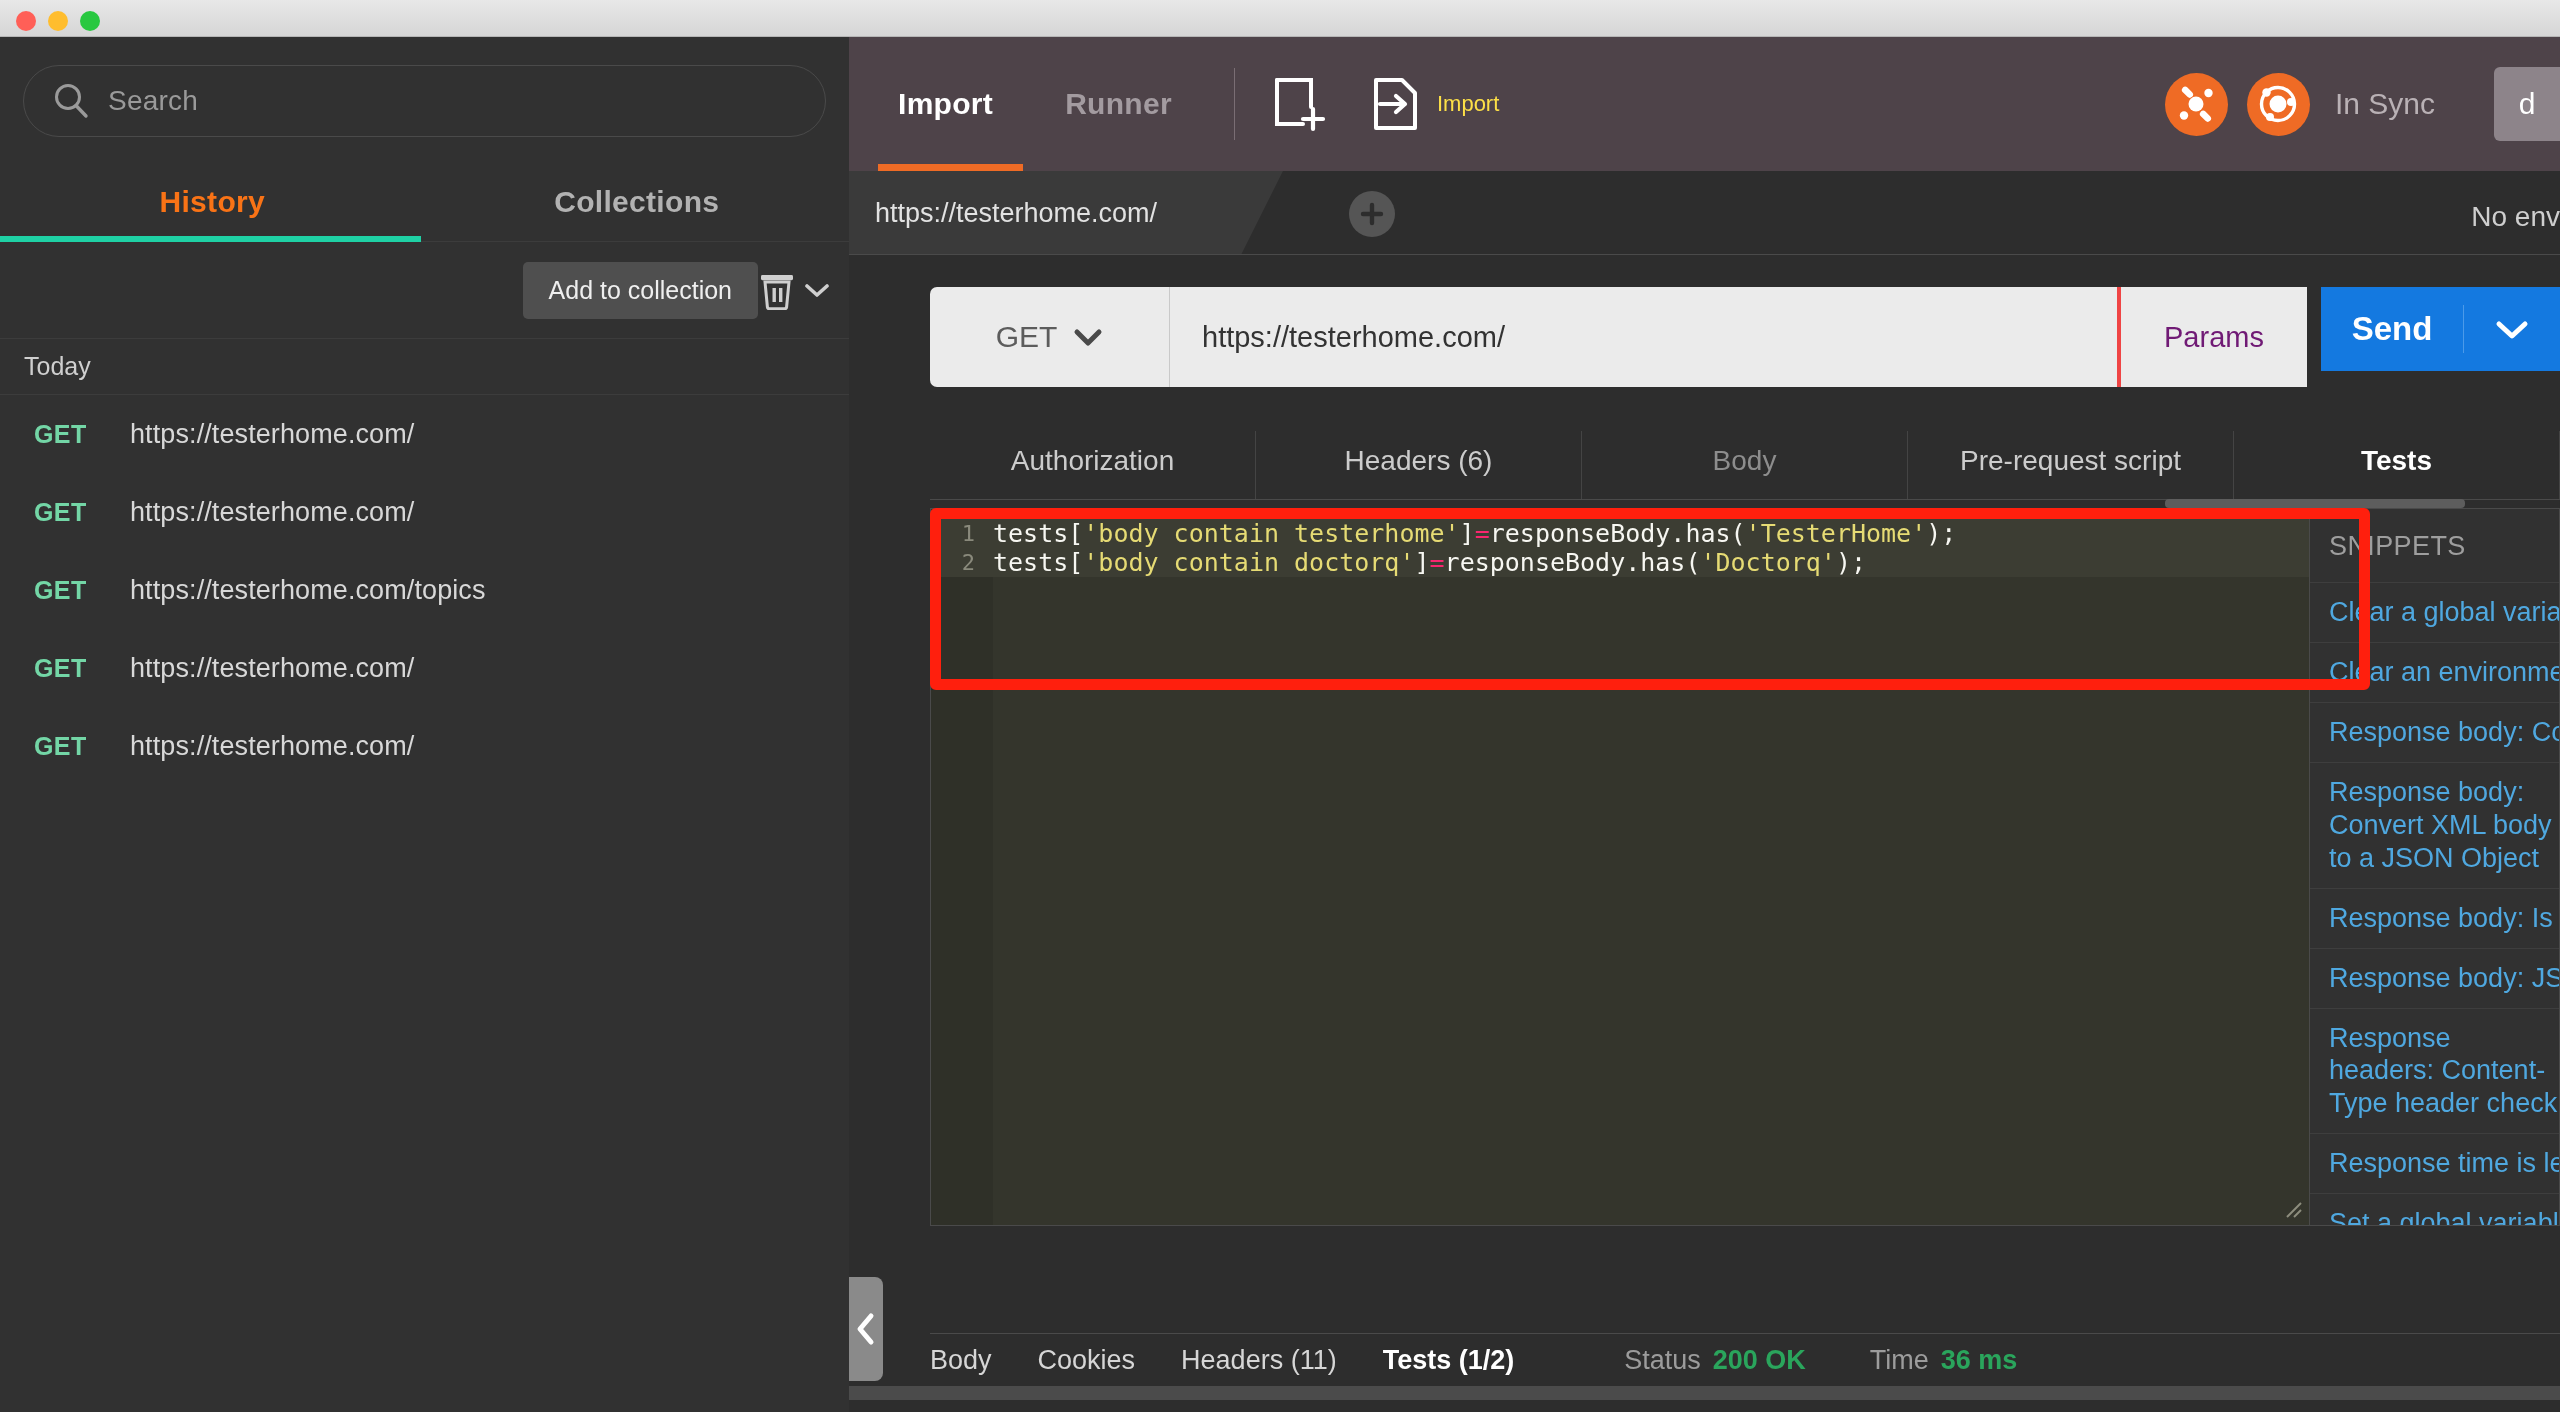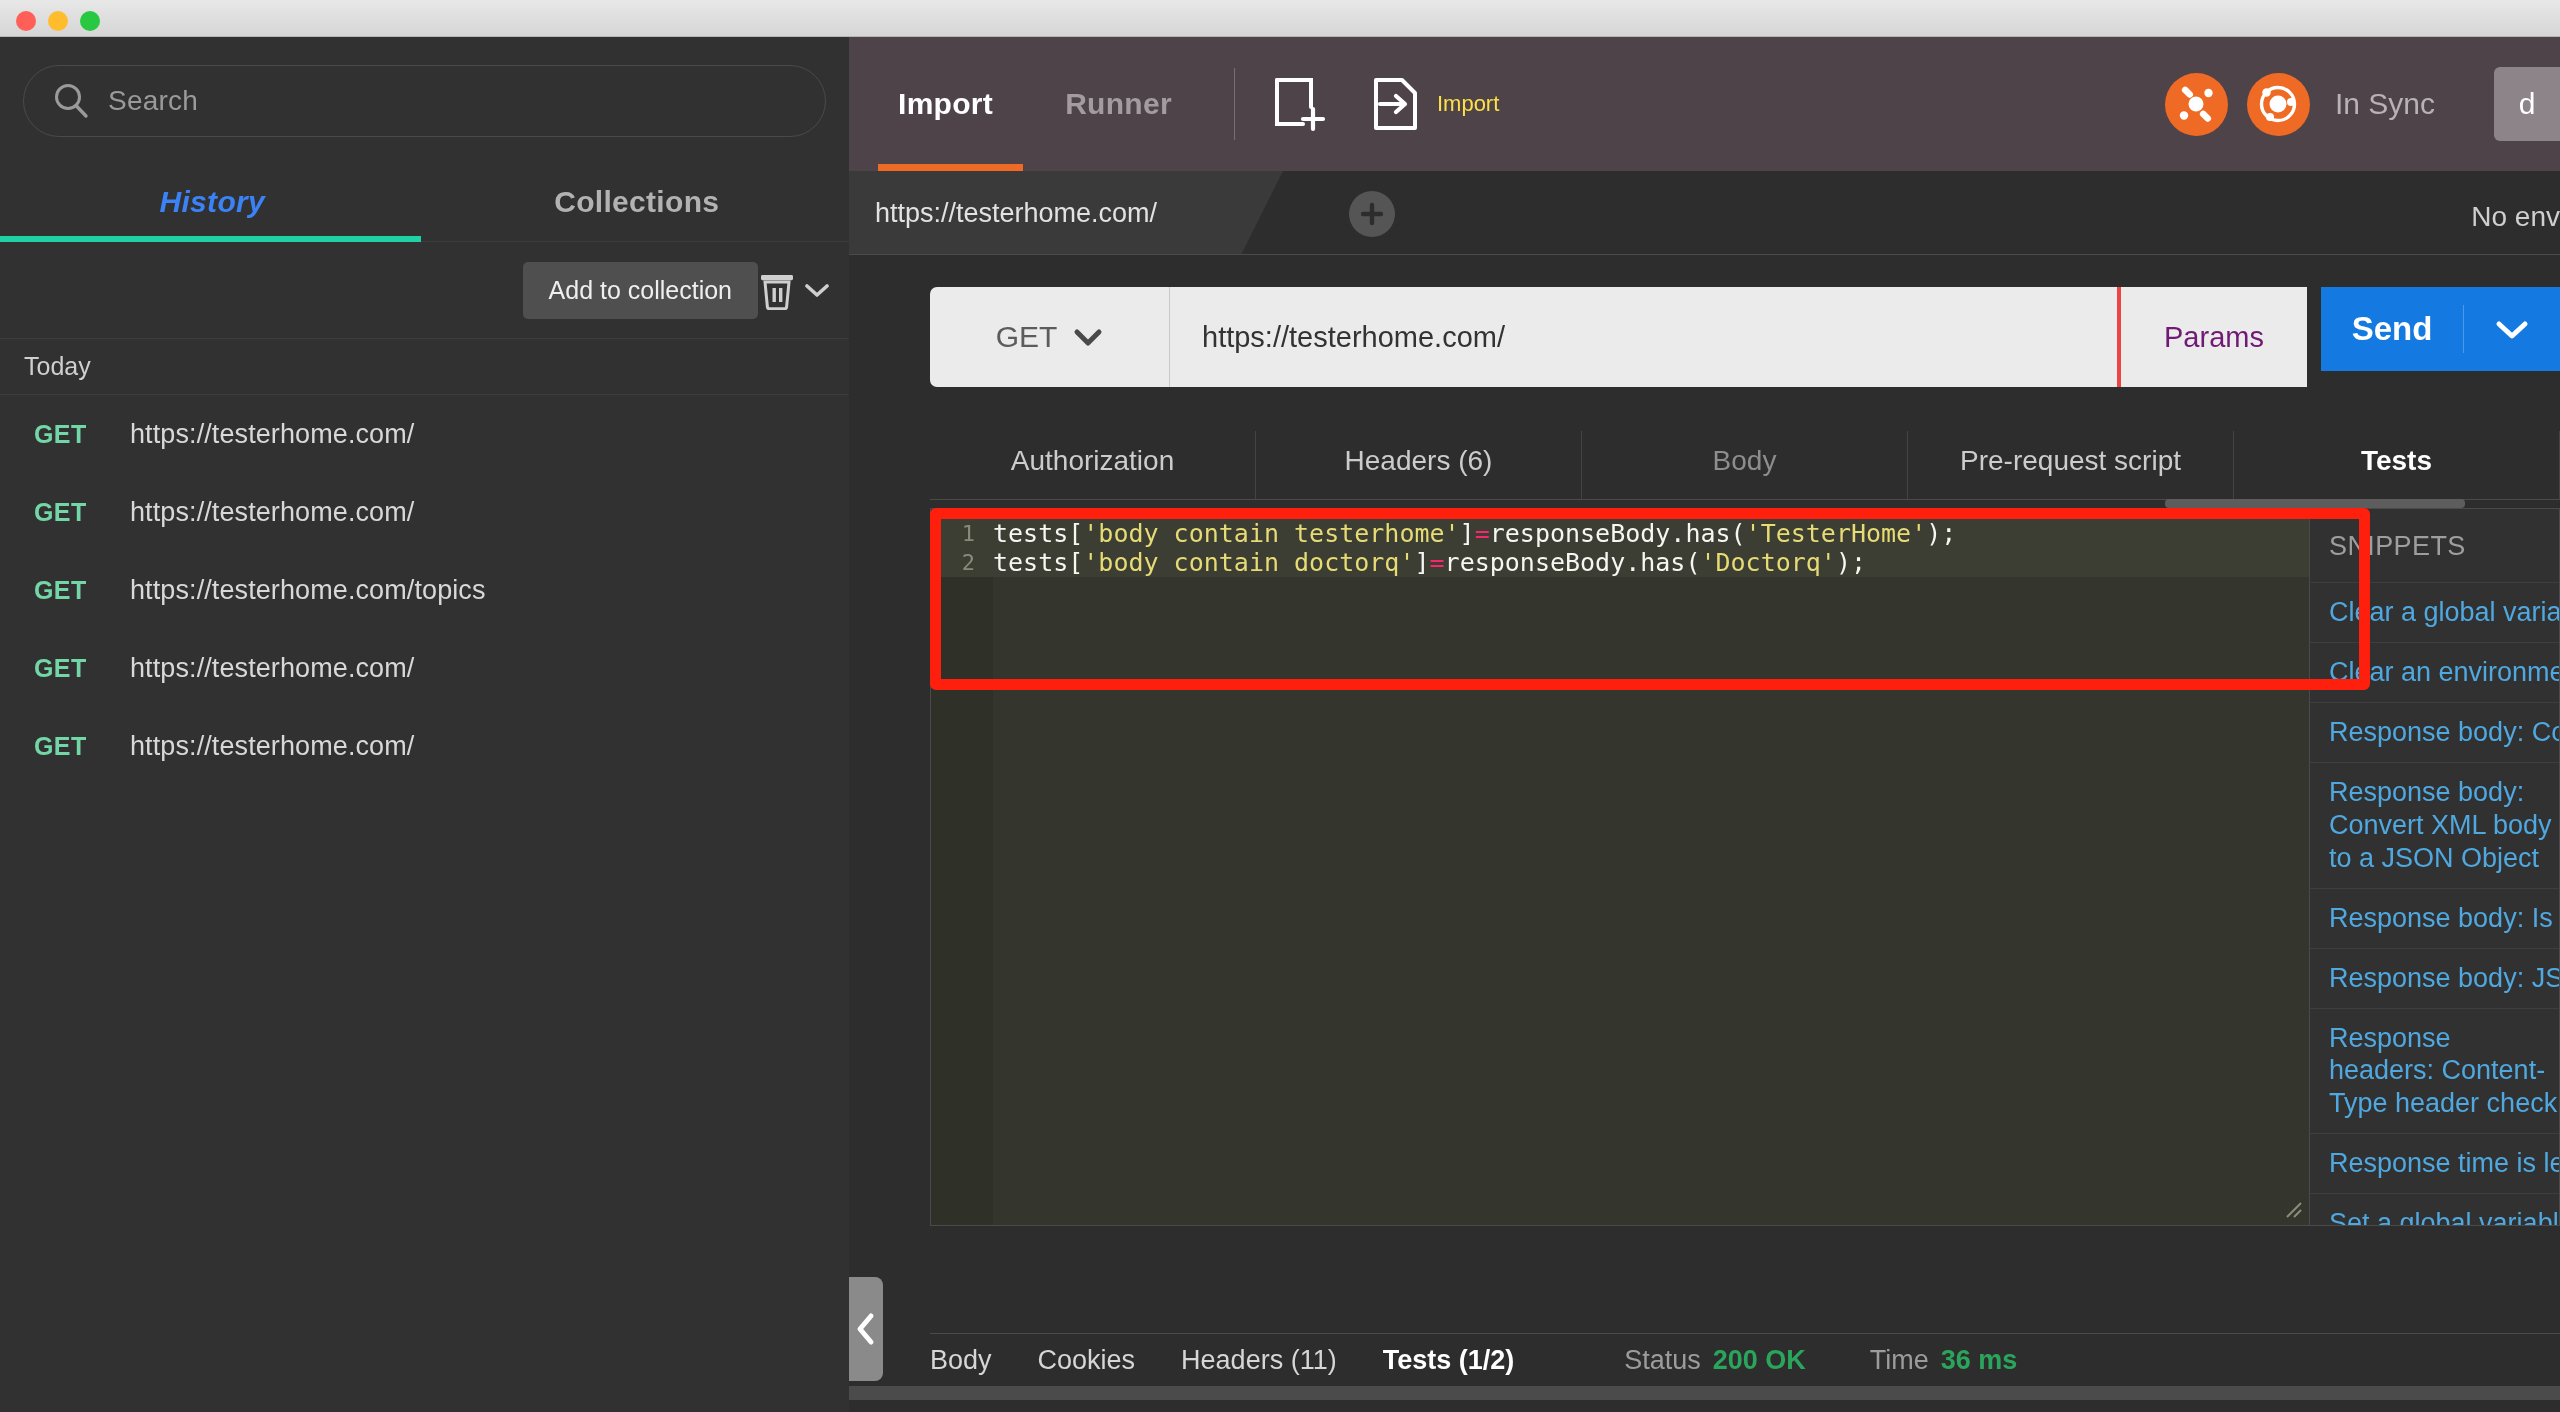--- a/index.html
+++ b/index.html
@@ -52,21 +52,21 @@
     display: flex; margin-top: 32px;
     border-bottom: 1px solid #3c3c3c;
     position: relative;
   }
   .stab {
     flex: 1; text-align: center;
     font-size: 30px; font-weight: bold;
     padding: 16px 0 22px 0;
     color: #b2b2b2; letter-spacing: .3px;
   }
-  .stab.active { color: #3b82f6; font-style: italic; }
+  .stab.active { color: #f97316; }
   .stab-underline {
     position: absolute; bottom: -1px; left: 0;
     width: 421px; height: 6px; background: #1fd1a5;
   }
 
   .act-row {
     height: 97px; display: flex; align-items: center; justify-content: flex-end;
     padding-right: 20px; 
     border-bottom: 1px solid #3c3c3c;
   }

